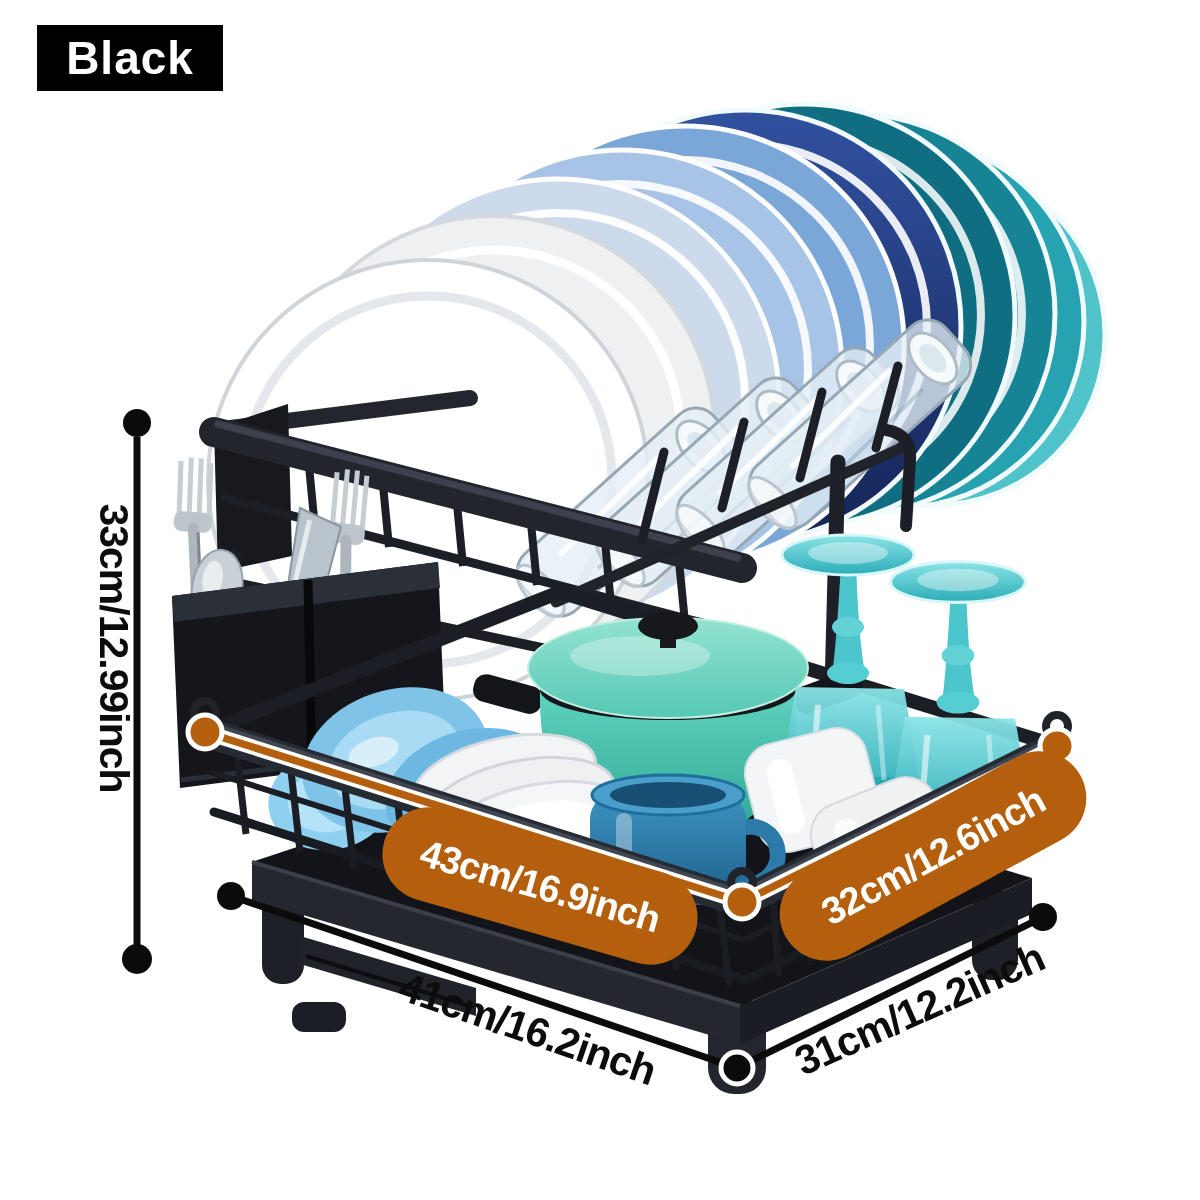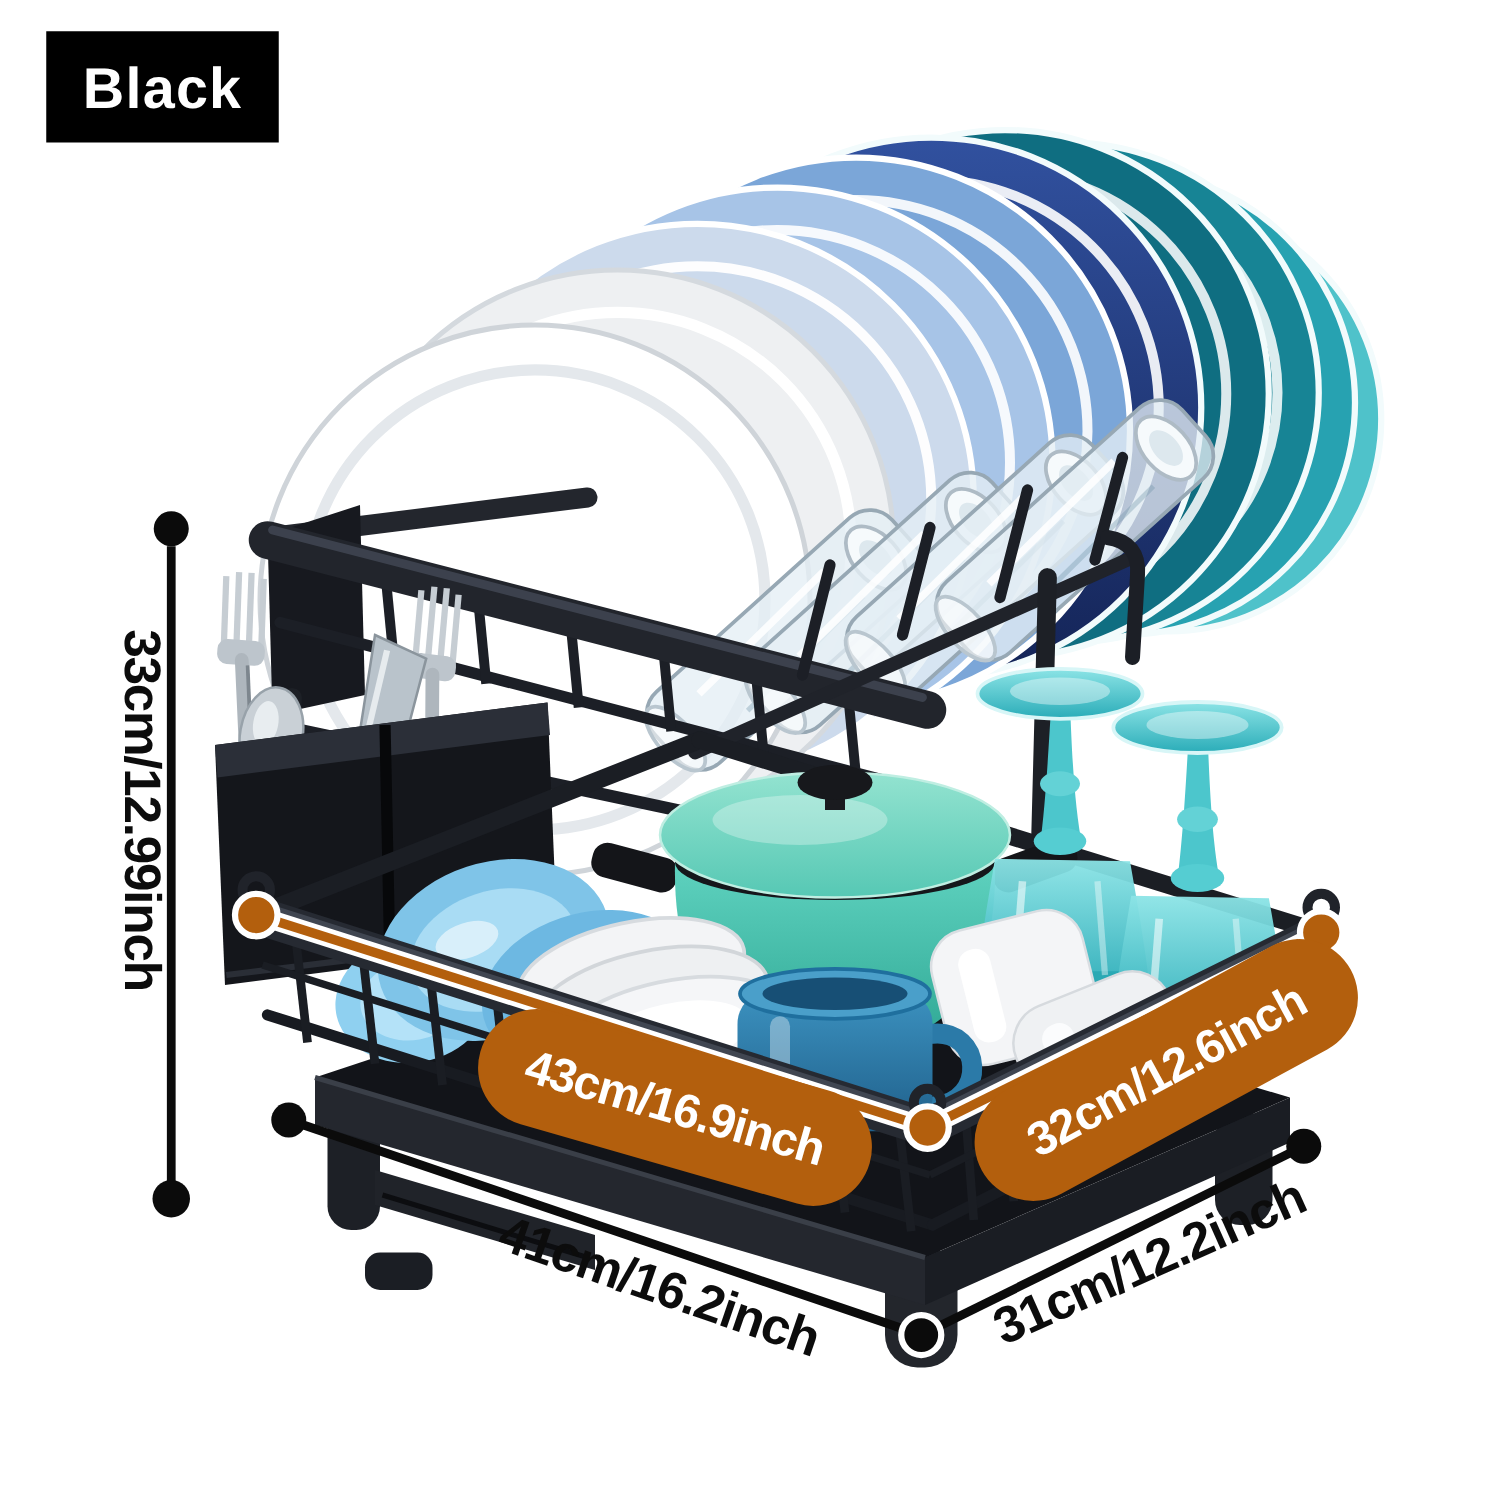--- a/index.html
+++ b/index.html
@@ -1,21 +1,21 @@
 <!DOCTYPE html>
 <html><head>
 <meta charset="utf-8">
 <style>
   html,body{margin:0;padding:0;background:#ffffff;}
   .stage{
     position:relative;width:1200px;height:1200px;background:#ffffff;overflow:hidden;
     font-family:"Liberation Sans",sans-serif;
   }
   .variant-badge{
-    position:absolute;left:37px;top:25px;width:186px;height:89px;background:#000000;
+    position:absolute;left:37px;top:25px;width:186px;height:66px;background:#000000;
     color:#ffffff;display:flex;align-items:center;justify-content:center;
     font-size:46px;font-weight:bold;letter-spacing:1px;
   }
   svg text{
     font-family:"Liberation Sans",sans-serif;
     font-weight:bold;
   }
   .dim-text{fill:#0c0c0c;font-size:41px;letter-spacing:-1px;}
   .pill-text{fill:#ffffff;font-size:38px;letter-spacing:-1px;}
 </style>

